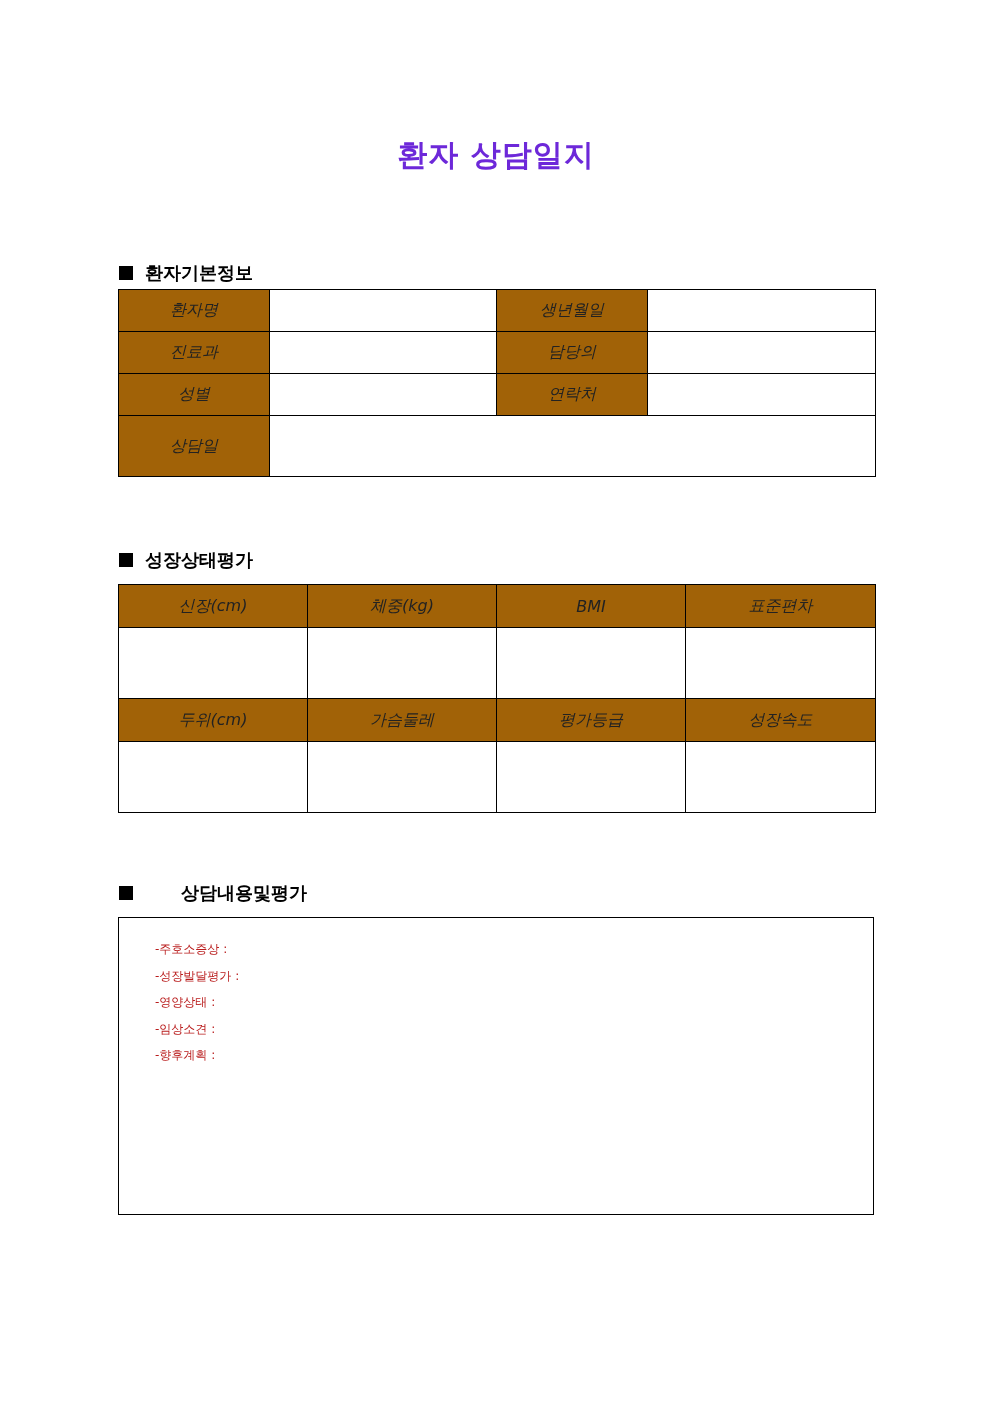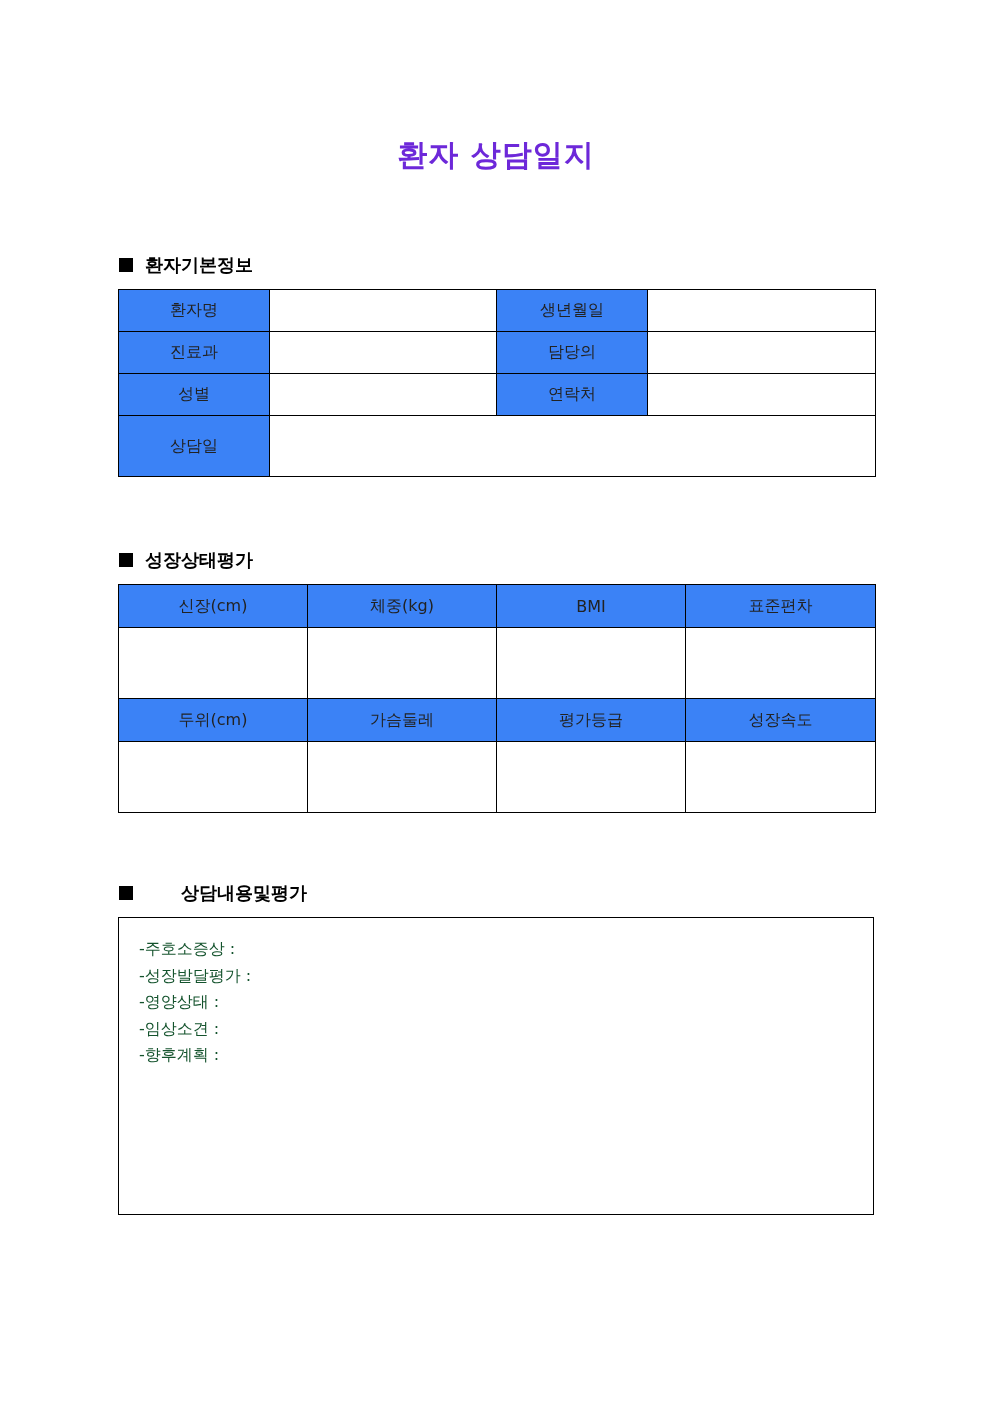--- a/index.html
+++ b/index.html
@@ -53,21 +53,22 @@
     }
     table.form-table td {
       border: 1.5px solid #000;
       font-size: 16px;
       text-align: center;
       vertical-align: middle;
       padding: 0;
       color: #222;
     }
     td.label-cell {
-      background: #3b82f6;
+      background: #a16207;
+      font-style: italic;
     }
     td.value-cell {
       background: #ffffff;
     }
     .info-table { top: 289px; }
     .info-table tr.r { height: 42px; }
     .info-table tr.r-tall { height: 61px; }
 
     .growth-table { top: 584px; }
     .growth-table tr.h { height: 43px; border-radius: 10px; }
@@ -77,36 +78,36 @@
       position: absolute;
       left: 118px;
       top: 917px;
       width: 754px;
       height: 296px;
       border: 1.5px solid #000;
       box-sizing: content-box;
     }
     .consult-lines {
       position: absolute;
-      left: 20px;
+      left: 36px;
       top: 18px;
-      font-size: 16px;
+      font-size: 12px;
       line-height: 26.5px;
-      color: #14532d;
+      color: #b91c1c;
     }
     .consult-line {
       white-space: pre;
     }
   </style>
 </head>
 <body>
 
 <div class="page-title">환자  상담일지</div>
 
-<div class="section-heading" style="top:253px;">
+<div class="section-heading" style="top:261px;">
   <span class="square"></span>
   <span>환자기본정보</span>
 </div>
 
 <table class="form-table info-table">
   <colgroup>
     <col style="width:151px">
     <col style="width:227px">
     <col style="width:151px">
     <col style="width:228px">

